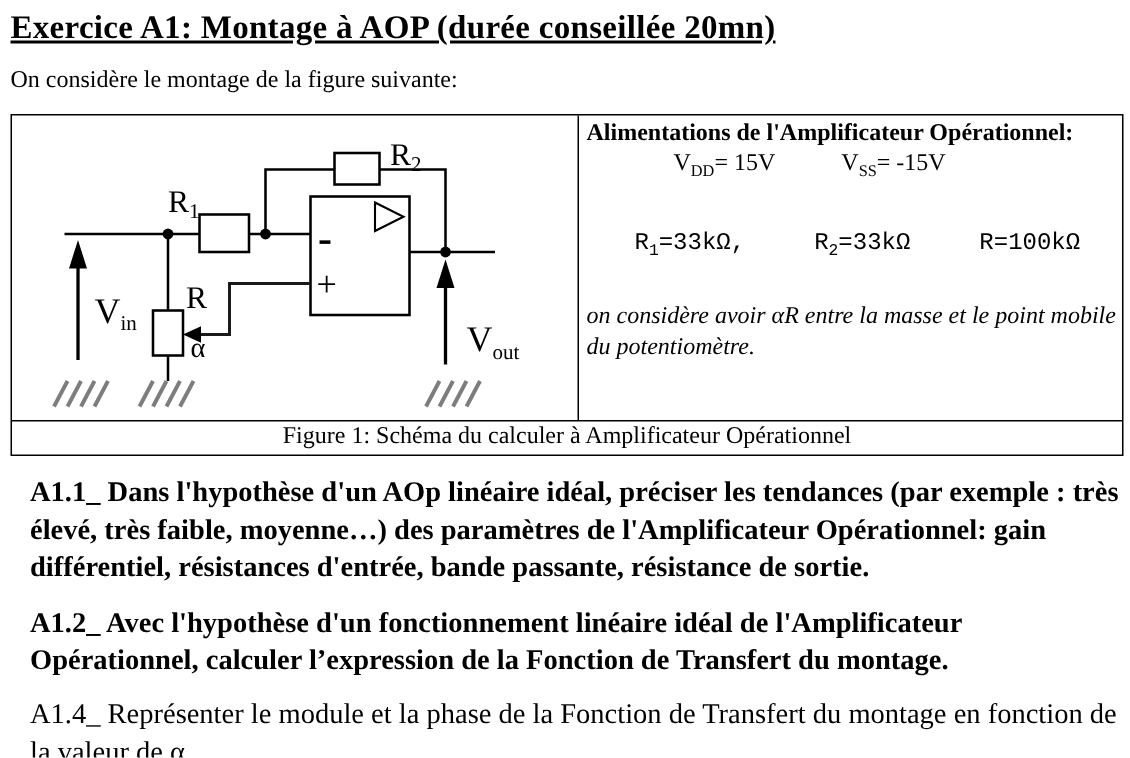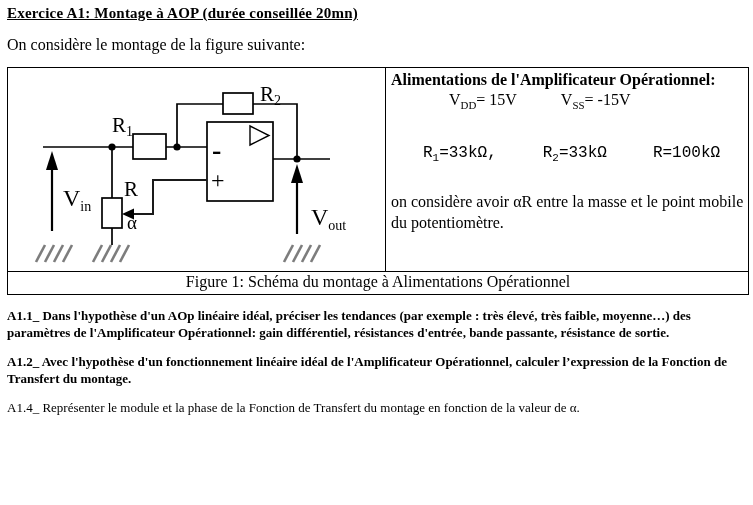--- a/index.html
+++ b/index.html
@@ -1,32 +1,32 @@
 <!DOCTYPE html>
 <html><head>
 <meta charset="utf-8">
 <style>
   html,body{margin:0;padding:0;background:#fff;}
   body{width:753px;height:505px;font-family:"Liberation Serif", serif;color:#000;overflow:hidden;}
   .page{padding:5px 7px 0 7px;}
-  .title{font-size:15px;font-weight:bold;text-decoration:underline;letter-spacing:.2px;}
+  .title{font-size:22px;font-weight:bold;text-decoration:underline;letter-spacing:.2px;}
   .intro{font-size:16px;margin-top:14px;}
   .figure{margin-top:13px;width:740px;border:1.5px solid #000;}
   .fig-top{display:flex;}
   .circuit{width:377px;height:203px;position:relative;flex:none;}
   .panel{flex:1;border-left:1.5px solid #000;font-size:16px;padding:2px 4px 0 5px;line-height:1.15;}
   .panel sub{font-size:68%;line-height:0;}
   .panel-title{margin-top:1px;font-weight:bold;}
   .panel-supply{margin-top:2px;padding-left:58px;}
   .panel-supply .gap{display:inline-block;width:44px;}
   .panel-resistors{margin-top:34px;padding-left:32px;font-family:Liberation Mono, monospace;}
   .panel-resistors .gap{display:inline-block;width:46px;}
-  .panel-note{margin-top:30px;line-height:1.3;}
+  .panel-note{margin-top:30px;line-height:1.3;font-style:italic;}
   .fig-caption{border-top:1.5px solid #000;text-align:center;font-size:16px;padding:1px 0 3px 0;}
-  .q{font-size:13px;line-height:1.32;margin:12px 0 0 0;}
+  .q{font-size:19px;line-height:1.32;margin:12px 0 0 13px;}
   .q.bold{font-weight:bold;}
   .q.tight{margin-top:11px;}
   svg text{font-family:"Liberation Serif", serif;}
 </style>
 </head>
 <body>
 
 <div class="page">
 
   <div class="title">Exercice A1: Montage à AOP (durée conseillée 20mn)</div>
@@ -103,20 +103,20 @@
         <div class="panel-supply">
           <span><span>V</span><sub>DD</sub><span>= 15V</span></span><span class="gap"></span><span><span>V</span><sub>SS</sub><span>= -15V</span></span>
         </div>
         <div class="panel-resistors">
           <span><span>R</span><sub>1</sub><span>=33kΩ,</span></span><span class="gap"></span><span><span>R</span><sub>2</sub><span>=33kΩ</span></span><span class="gap"></span><span>R=100kΩ</span>
         </div>
         <div class="panel-note">on considère avoir αR entre la masse et le point mobile du potentiomètre.</div>
       </div>
     </div>
 
-    <div class="fig-caption">Figure 1: Schéma du montage à Alimentations Opérationnel</div>
+    <div class="fig-caption">Figure 1: Schéma du calculer à Amplificateur Opérationnel</div>
   </div>
 
   <p class="q bold">A1.1_ Dans l'hypothèse d'un AOp linéaire idéal, préciser les tendances (par exemple : très élevé, très faible, moyenne…) des paramètres de l'Amplificateur Opérationnel: gain différentiel, résistances d'entrée, bande passante, résistance de sortie.</p>
   <p class="q bold">A1.2_ Avec l'hypothèse d'un fonctionnement linéaire idéal de l'Amplificateur Opérationnel, calculer l’expression de la Fonction de Transfert du montage.</p>
   <p class="q tight">A1.4_ Représenter le module et la phase de la Fonction de Transfert du montage en fonction de la valeur de α.</p>
 
 </div>
 
 </body></html>

